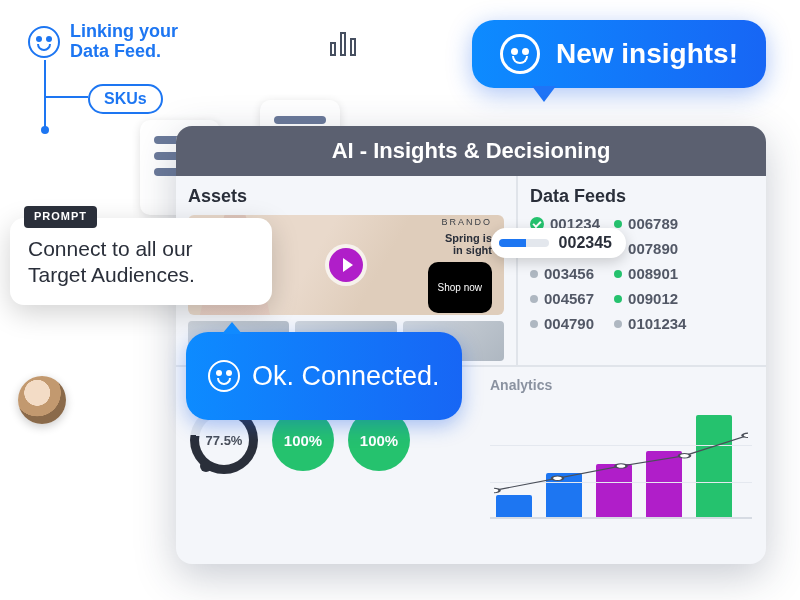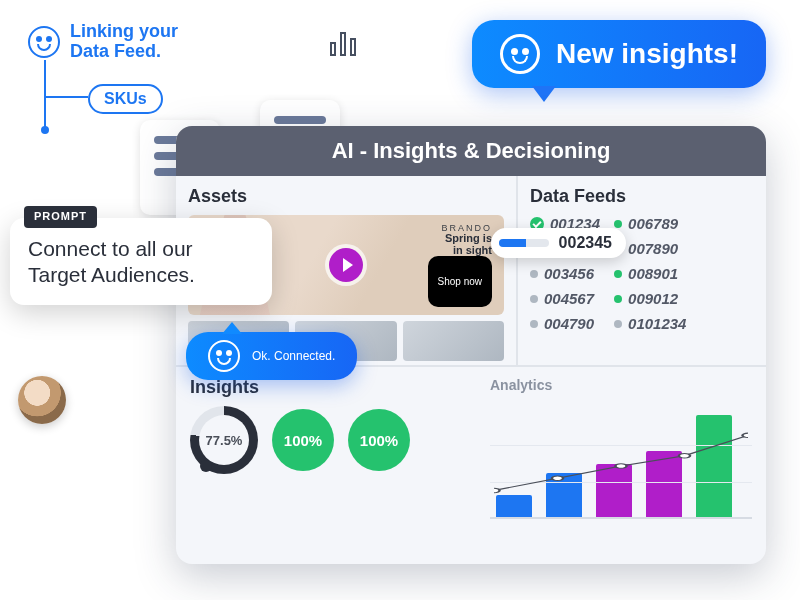--- a/index.html
+++ b/index.html
@@ -164,21 +164,21 @@
   }
   .asset-hero .figure{
     position:absolute; left:12px; bottom:0;
     width:70px; height:100px;
     background: linear-gradient(180deg,#d7b9b0 20%,#e8c9c0 20%);
     clip-path: polygon(35% 0,65% 0,80% 35%,100% 100%,0 100%,20% 35%);
     opacity:0.6;
   }
   .asset-hero .copy{
     color:#2a2f3a; text-align:right;
-    display:flex; flex-direction:column; align-items:flex-end;
+    display:flex; flex-direction:column; gap:6px; align-items:flex-end;
   }
   .asset-hero .brand{ font-size:9px; letter-spacing:2px; color:#3b3f46;}
   .asset-hero .headline{ font-weight:800; font-size:11px; line-height:1.05;}
   .asset-hero .cta{ background:#000;color:#fff;border-radius:10px;padding:20px 10px;font-size:10px;}
   .play-btn{
     position:absolute; left:50%; top:50%;
     transform:translate(-50%,-50%);
     width:34px;height:34px;border-radius:50%;
     background:#b01ec9; color:#fff;
     display:flex;align-items:center;justify-content:center;
@@ -191,21 +191,21 @@
     border-bottom:7px solid transparent;
     margin-left:3px;
   }
   .asset-thumbs{ display:flex; gap:6px; margin-top:6px;}
   .asset-thumbs div{
     flex:1; height:40px; border-radius:4px;
     background:linear-gradient(135deg,#cfd5dc,#aeb7c1);
   }
 
   
-  .feed-cols{ display:flex; gap:14px; font-size:15px;font-style:italic;}
+  .feed-cols{ display:flex; gap:14px; font-size:15px;}
   .feed-col{ display:flex; flex-direction:column; gap:8px;}
   .feed-item{ display:flex; align-items:center; gap:6px; color:#525866; font-weight:700;}
   .dot{ width:8px;height:8px;border-radius:50%; background:#aeb7c1; flex-shrink:0;}
   .dot.green{ background:#25c26e;}
   .check{ width:14px;height:14px;border-radius:50%;background:#25c26e;position:relative;flex-shrink:0;}
   .check::after{content:'';position:absolute;left:3px;top:4px;width:6px;height:3px;border-left:2px solid #fff;border-bottom:2px solid #fff;transform:rotate(-45deg);}
   .feed-hl{
     position:absolute; top:228px; right:174px;
     background:#fff; border-radius:18px;
     box-shadow:0 4px 14px rgba(0,0,0,0.18);
@@ -240,23 +240,23 @@
     background: radial-gradient(circle at 40% 35%, #f3dcc6 30%, #c2996f 31%, #c2996f 55%, #8a6a4a 56%);
     box-shadow:0 3px 10px rgba(0,0,0,0.2);
     z-index:5;
   }
 
   
   .ok-bubble{
     position:absolute; top:332px; left:186px;
     background:linear-gradient(90deg,#0d8bff,#1766f5);
     color:#fff; border-radius:22px;
-    padding:8px 22px;
+    padding:28px 22px;
     display:flex; align-items:center; gap:12px;
-    font-size:12px;
+    font-size:27px;
     box-shadow:0 6px 20px rgba(20,90,230,0.35);
     z-index:7;
   }
   .ok-bubble::after{
     content:''; position:absolute; top:-10px; left:36px;
     width:0;height:0;
     border-left:10px solid transparent;
     border-right:10px solid transparent;
     border-bottom:12px solid #108aff;
   }

